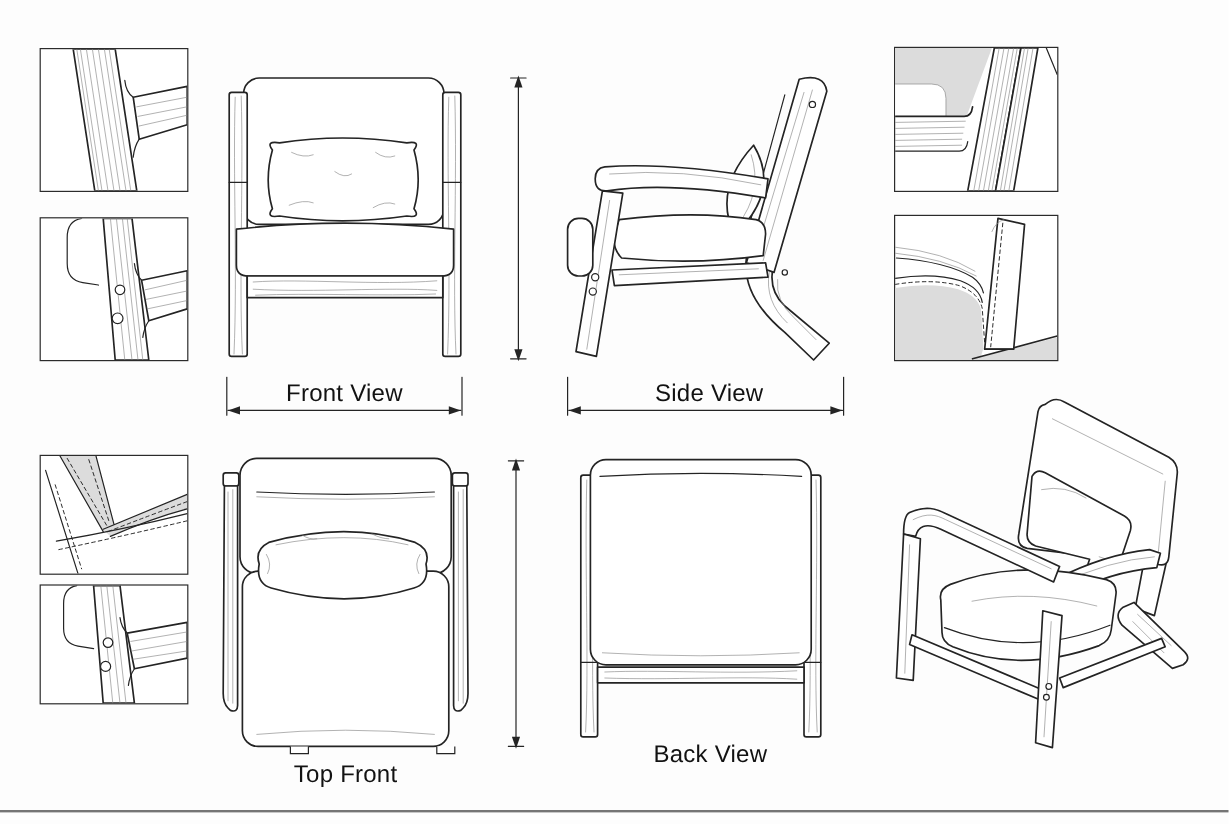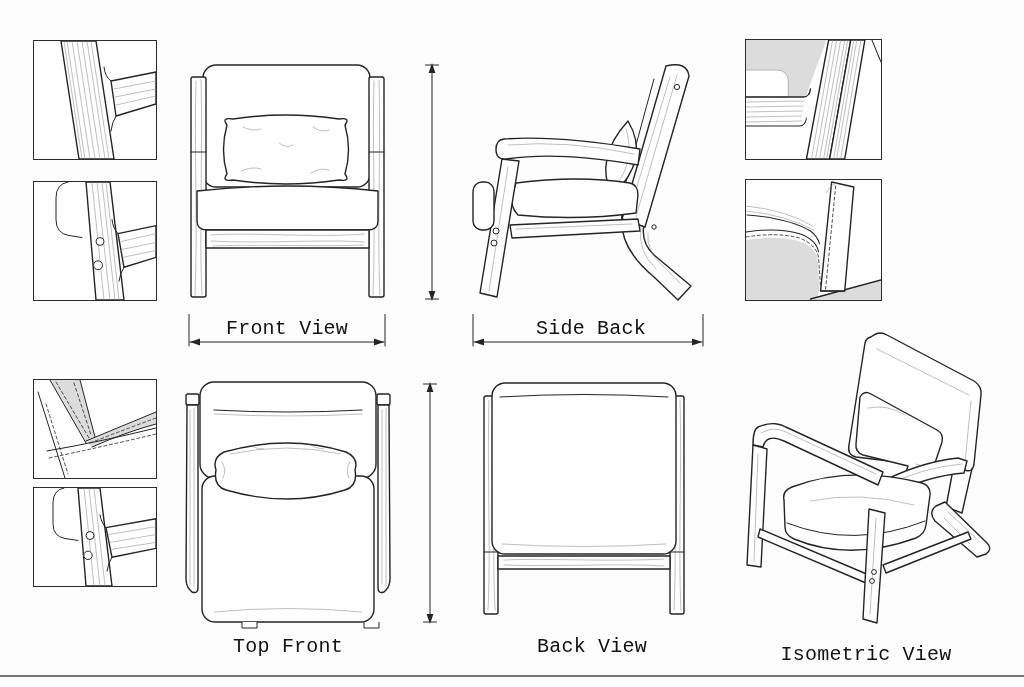--- a/index.html
+++ b/index.html
@@ -1,20 +1,20 @@
 <!DOCTYPE html>
 <html style="--bg: #fdfdfd; --line: #242424; --shade: #dcdcdc; --divider: #757575; --text: #121212;"><head>
 <meta charset="utf-8">
 <style>
   :root{
     --bg:#fdfdfd; --line:#242424; --shade:#dcdcdc; --divider:#757575; --text:#121212;
   }
   html,body{margin:0;padding:0;background:#fff;}
   .sheet{position:relative;width:1024px;height:687px;background:var(--bg);overflow:hidden;
-         font-family:Liberation Mono, monospace;}
+         font-family:Liberation Sans, sans-serif;}
   .view{position:absolute;display:block;}
   .detail{position:absolute;box-sizing:border-box;border:1.6px solid #2b2b2b;background:#fff;}
   .detail svg{display:block;width:100%;height:100%;}
   .lbl{position:absolute;width:200px;text-align:center;font-size:20px;color:var(--text);
        letter-spacing:.2px;white-space:nowrap;}
   .divider{position:absolute;left:0;top:675px;width:1024px;height:2px;background:var(--divider);}
   
   .s{fill:none;stroke:var(--line);stroke-width:1.4;stroke-linecap:round;stroke-linejoin:round;}
   .t{stroke-width:1;}
   .sw{fill:#fff;stroke:var(--line);stroke-width:1.4;stroke-linecap:round;stroke-linejoin:round;}
@@ -291,19 +291,18 @@
   </svg>
   <svg class="view" style="left:471px;top:314px" width="234" height="33" viewBox="0 0 234 33">
     <line class="s t" x1="2" y1="0" x2="2" y2="32"></line>
     <line class="s t" x1="232" y1="0" x2="232" y2="32"></line>
     <line class="s t" x1="3" y1="28" x2="231" y2="28"></line>
     <path class="ar" d="M3,28 L13,24.6 L13,31.4 Z"></path>
     <path class="ar" d="M231,28 L221,24.6 L221,31.4 Z"></path>
   </svg>
 
   <div class="lbl" style="left:187px;top:317px">Front View</div>
-  <div class="lbl" style="left:491px;top:317px">Side Back</div>
+  <div class="lbl" style="left:491px;top:317px">Side View</div>
   <div class="lbl" style="left:188px;top:635px">Top Front</div>
-  <div class="lbl" style="left:492px;top:635px">Back View</div>
-  <div class="lbl" style="left:766px;top:643px">Isometric View</div>
+  <div class="lbl" style="left:492px;top:618px">Back View</div>
 
   <div class="divider"></div>
 </div>
 
 </body></html>

